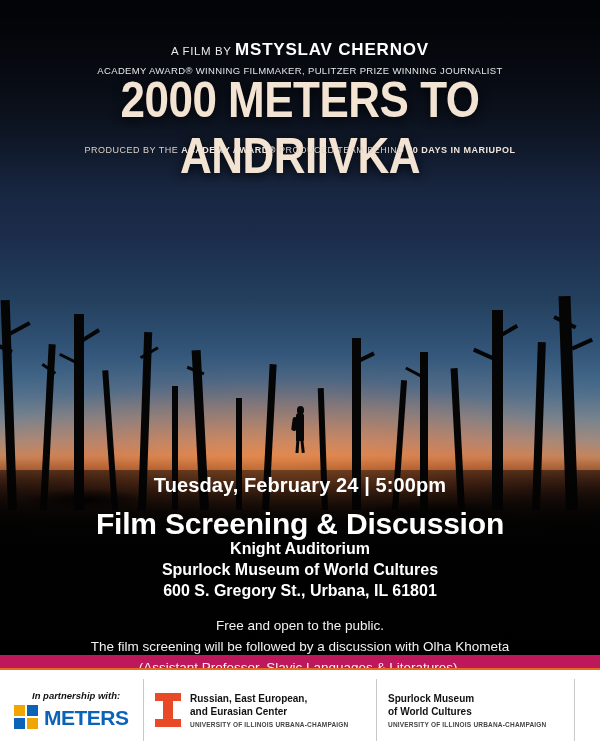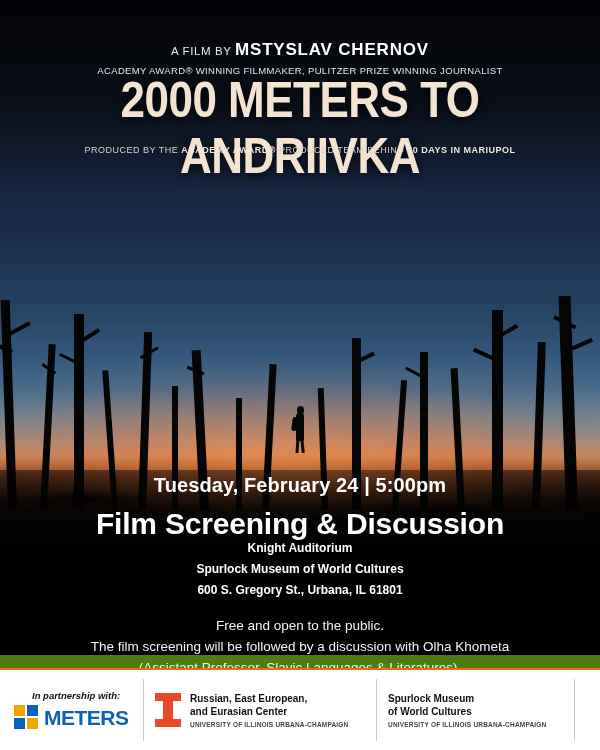--- a/index.html
+++ b/index.html
@@ -7,21 +7,21 @@
     width: 600px;
     height: 750px;
     background: #ffffff;
     font-family: "Liberation Sans", sans-serif;
     overflow: hidden;
   }
   .poster {
     position: relative;
     width: 600px;
     height: 750px;
-    background: #4d7c0f;
+    background: #be185d;
     overflow: hidden;
   }
 
   
   .bg {
     position: absolute;
     inset: 0 0 95px 0;
     background:
       
       radial-gradient(ellipse 420px 120px at 46% 470px, rgba(255,150,70,0.55) 0%, rgba(255,120,50,0.22) 45%, rgba(0,0,0,0) 78%),
@@ -159,21 +159,21 @@
     font-size: 20px; font-weight: bold; letter-spacing: 0.1px;
   }
   .event .headline {
     margin-top: 10px;
     font-size: 30px; font-weight: bold; letter-spacing: -0.2px;
   }
   .venue {
     position: absolute; left: 0; right: 0; top: 538px;
     text-align: center; color: #ffffff;
     font-weight: bold;
-    font-size: 12px;
+    font-size: 16px;
     line-height: 21px;
   }
   .details {
     position: absolute; left: 0; right: 0; top: 615px;
     text-align: center; color: #f2f2f2;
     font-size: 13.5px;
     line-height: 21px;
   }
 
   

